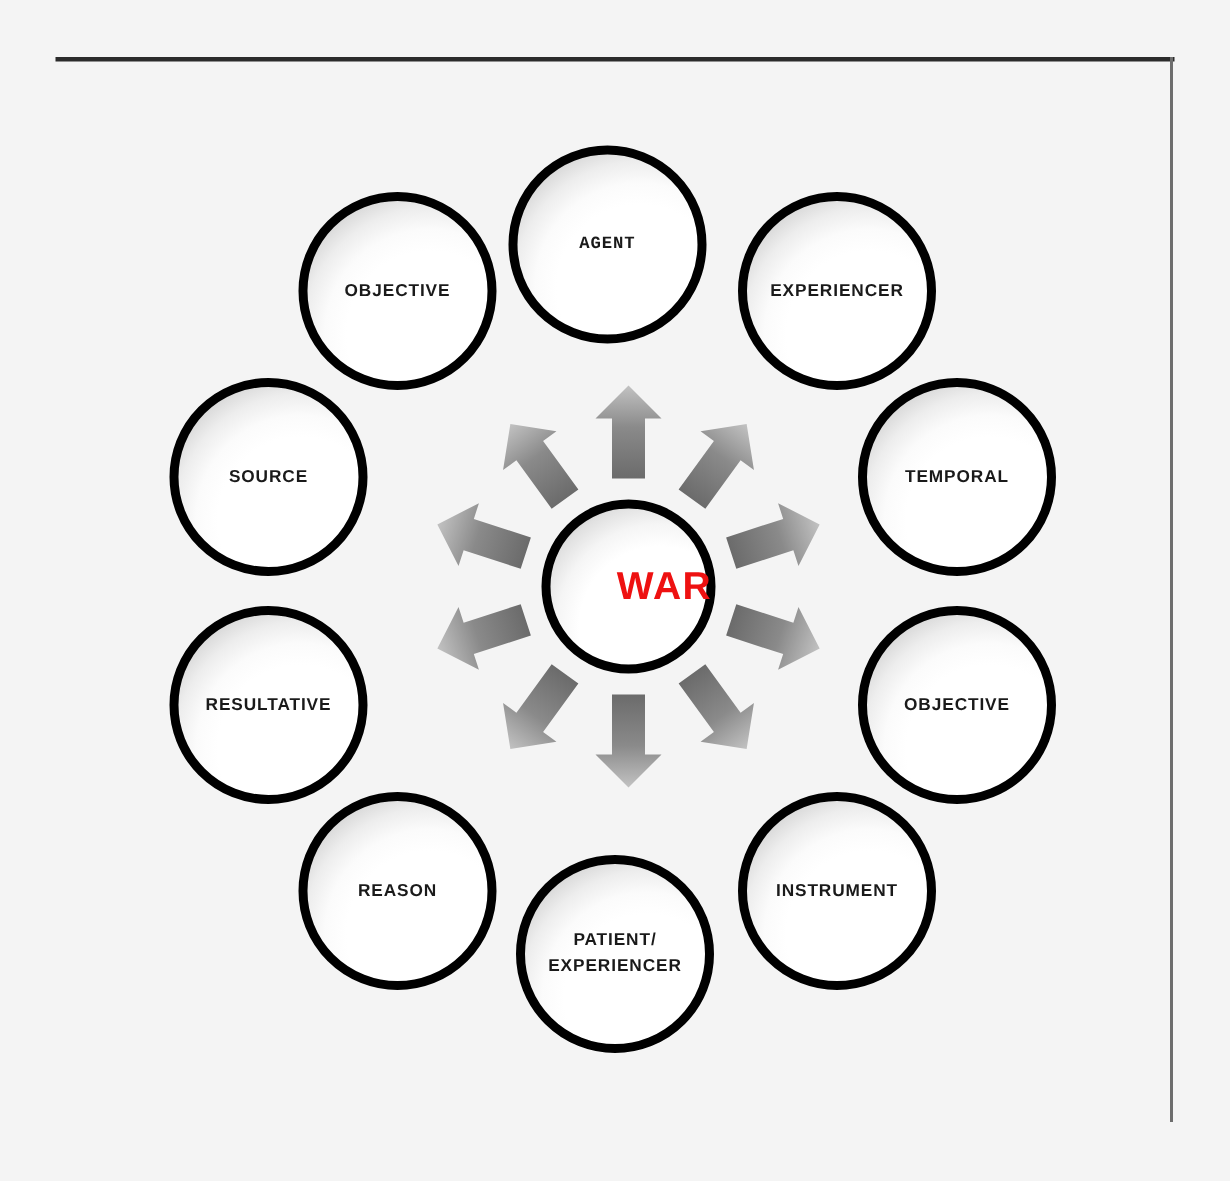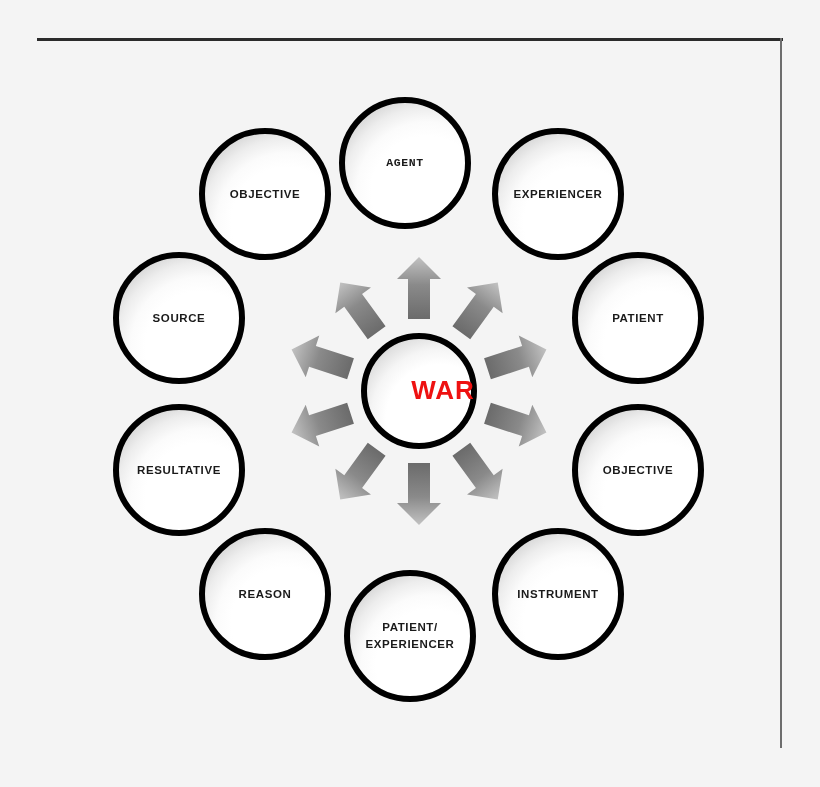--- a/index.html
+++ b/index.html
@@ -164,21 +164,21 @@
       </g>
     </svg>
 
     <div class="node satellite" id="node-agent">
       <span class="label">AGENT</span>
     </div>
     <div class="node satellite" id="node-instrument">
       <span class="label">EXPERIENCER</span>
     </div>
     <div class="node satellite" id="node-locative">
-      <span class="label">PATIENT</span>
+      <span class="label">TEMPORAL</span>
     </div>
     <div class="node satellite" id="node-objective">
       <span class="label">OBJECTIVE</span>
     </div>
     <div class="node satellite" id="node-benefective">
       <span class="label">INSTRUMENT</span>
     </div>
     <div class="node satellite" id="node-patient">
       <span class="label">PATIENT/
 EXPERIENCER</span>

